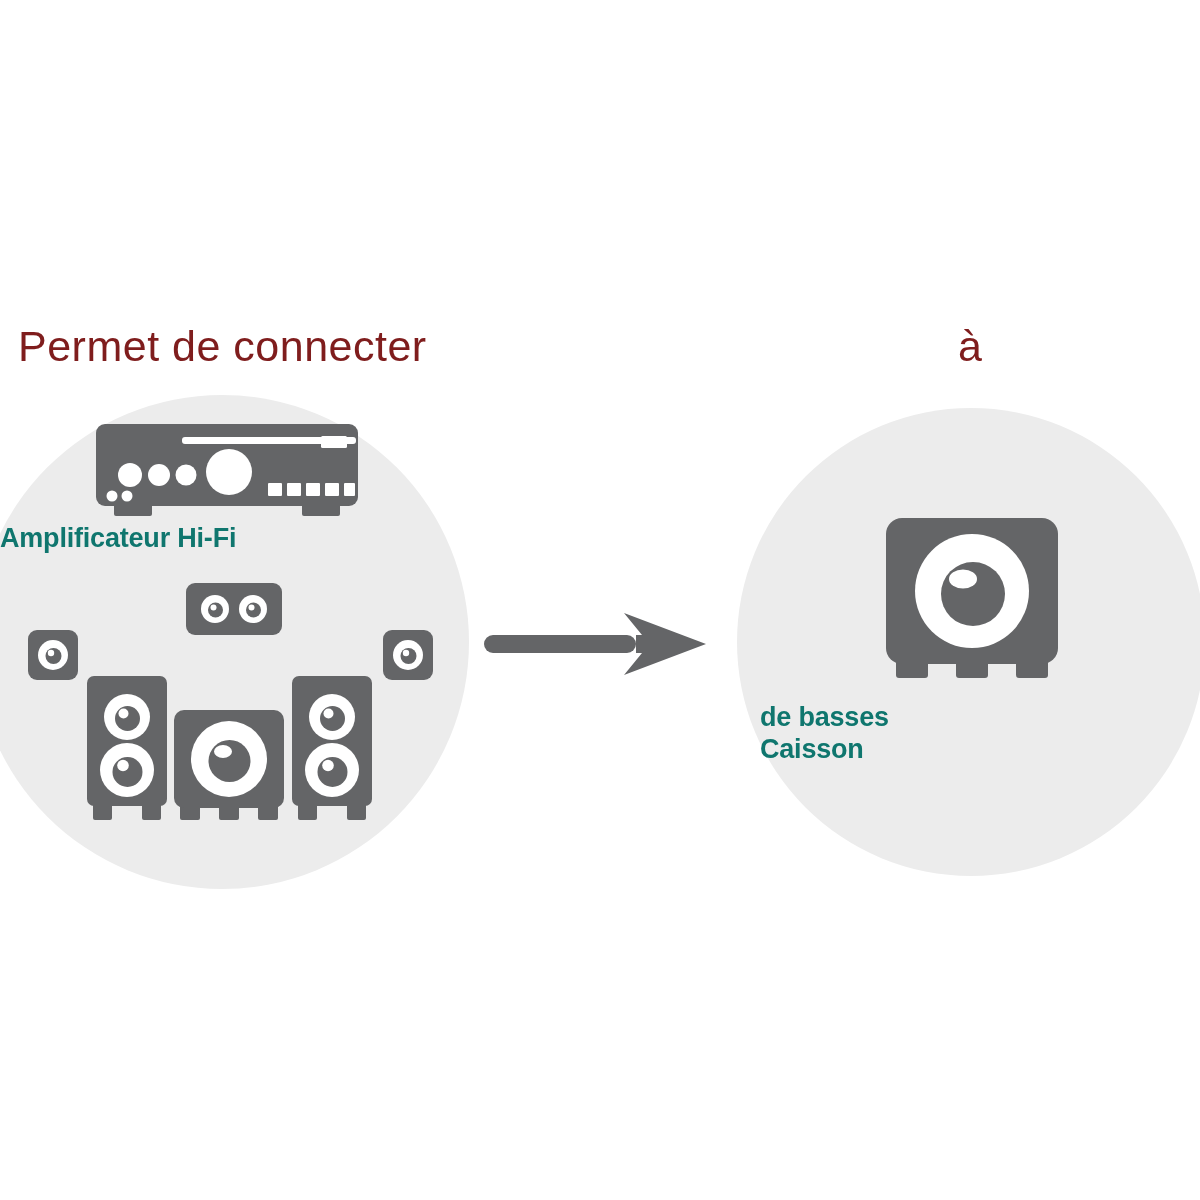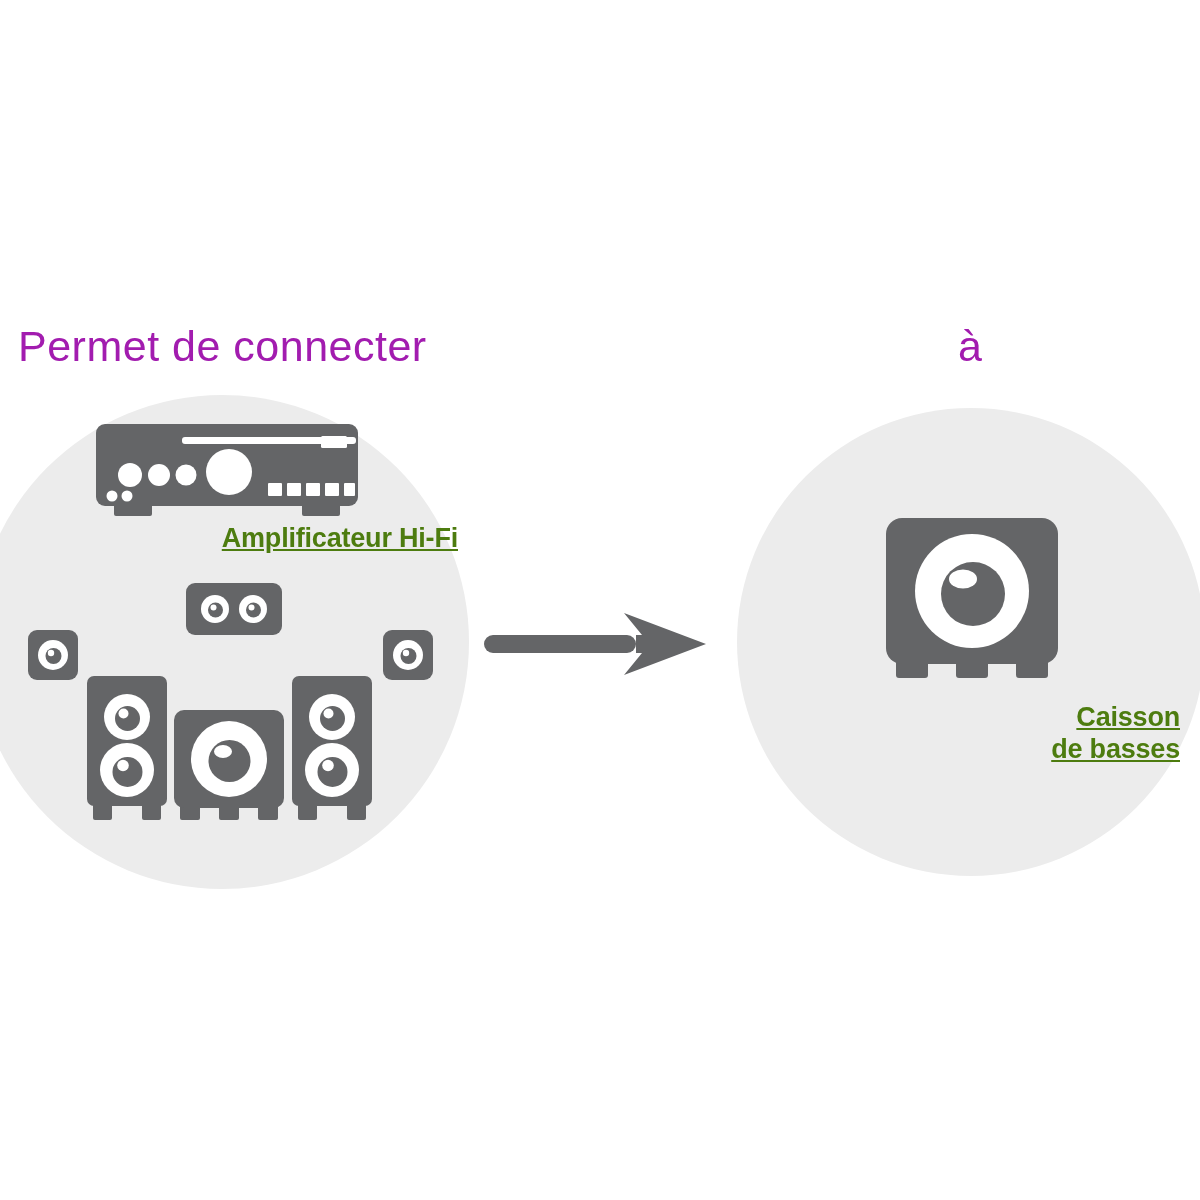--- a/index.html
+++ b/index.html
@@ -17,21 +17,21 @@
     height: 1200px;
     background: #ffffff;
     overflow: hidden;
   }
 
   
   .headline {
     position: absolute;
     font-family: "Liberation Sans", sans-serif;
     font-weight: 300;
-    color: #a21caf;
+    color: #7f1d1d;
     letter-spacing: 0.5px;
     white-space: nowrap;
     line-height: 1;
   }
   #headline-left {
     left: 18px;
     top: 325px;
     font-size: 43px;
   }
   #headline-right {
@@ -57,25 +57,24 @@
     top: 408px;
     width: 468px;
     height: 468px;
   }
 
   
   .caption {
     position: absolute;
     font-family: "Liberation Sans", sans-serif;
     font-weight: bold;
-    color: #4d7c0f;
-    text-align: right;
+    color: #0f766e;
+    text-align: left;
     line-height: 1.18;
     white-space: nowrap;
-    text-decoration: underline;
   }
   #caption-amp {
     left: 0;
     top: 523px;
     width: 458px;
     font-size: 27px;
     letter-spacing: -0.2px;
   }
   #caption-ht {
     left: 0;
@@ -249,17 +248,17 @@
 
       <circle cx="86" cy="73" r="57" fill="#ffffff"></circle>
 
       <circle cx="87" cy="76" r="32" fill="#646567"></circle>
 
       <ellipse cx="77" cy="61" rx="14" ry="9.5" fill="#ffffff"></ellipse>
     </svg>
   </div>
 
   <div class="caption" id="caption-sub">
+    <span class="line">de basses</span>
     <span class="line">Caisson</span>
-    <span class="line">de basses</span>
   </div>
 
 </div>
 
 </body></html>

